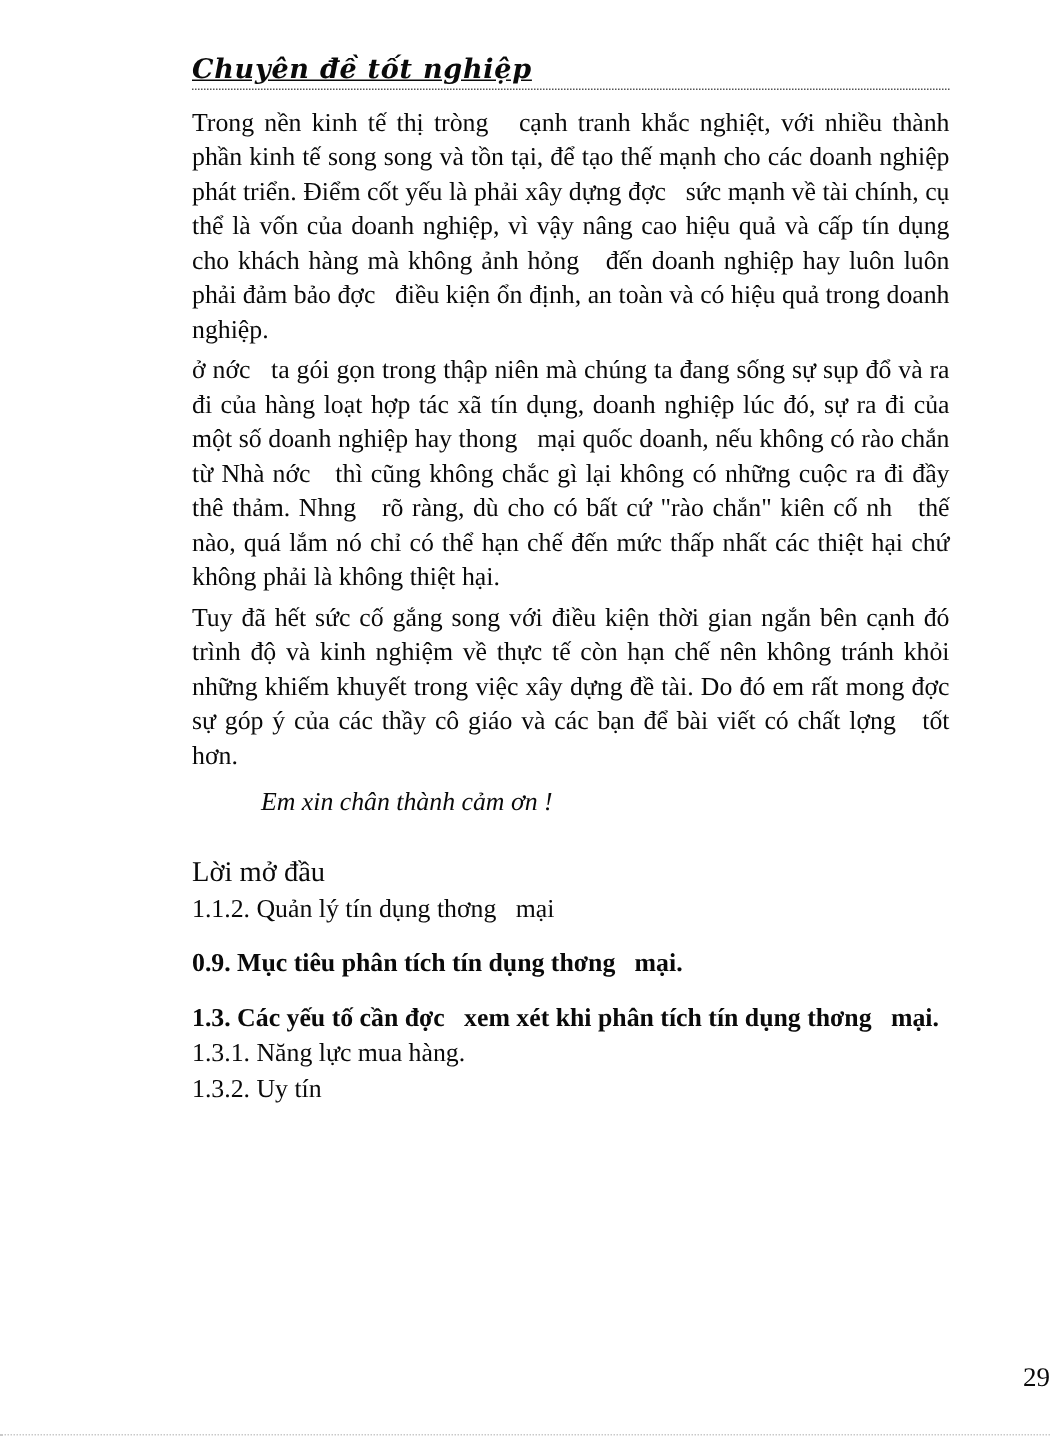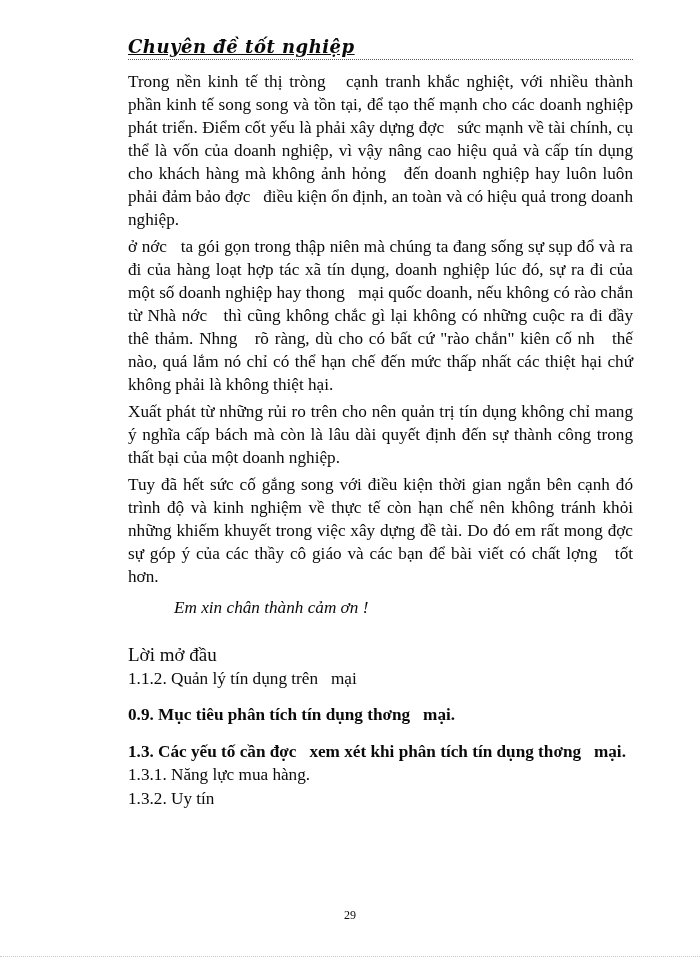--- a/index.html
+++ b/index.html
@@ -74,22 +74,22 @@
     line-height:23.5px;
     white-space:pre-wrap;
   }
   .toc-item.bold { font-weight:bold; }
   .sp-lg { margin-top:18px; }
   .sp-md { margin-top:13px; }
   .footer-pagenum {
     position:absolute;
     left:0; right:0;
     top:908px;
-    text-align:center;
-    font-size:12px;
+    text-align:right;
+    font-size:18px;
   }
   .bottom-rule {
     position:absolute;
     left:0; right:0;
     bottom:3px;
     border-top:1px dotted #c9c9c9;
   }
 </style>
 </head>
 <body>
@@ -97,29 +97,28 @@
 <div class="page">
 
   <div class="header">
     <span class="header-title">Chuyên đề tốt nghiệp</span>
   </div>
 
   <div class="body-text">
 
     <p class="para">Trong nền kinh tế thị tròng   cạnh tranh khắc nghiệt, với nhiều thành phần kinh tế song song và tồn tại, để tạo thế mạnh cho các doanh nghiệp phát triển. Điểm cốt yếu là phải xây dựng đợc   sức mạnh về tài chính, cụ thể là vốn của doanh nghiệp, vì vậy nâng cao hiệu quả và cấp tín dụng cho khách hàng mà không ảnh hỏng   đến doanh nghiệp hay luôn luôn phải đảm bảo đợc   điều kiện ổn định, an toàn và có hiệu quả trong doanh nghiệp.</p>
     <p class="para">ở nớc   ta gói gọn trong thập niên mà chúng ta đang sống sự sụp đổ và ra đi của hàng loạt hợp tác xã tín dụng, doanh nghiệp lúc đó, sự ra đi của một số doanh nghiệp hay thong   mại quốc doanh, nếu không có rào chắn từ Nhà nớc   thì cũng không chắc gì lại không có những cuộc ra đi đầy thê thảm. Nhng   rõ ràng, dù cho có bất cứ "rào chắn" kiên cố nh   thế nào, quá lắm nó chỉ có thể hạn chế đến mức thấp nhất các thiệt hại chứ không phải là không thiệt hại.</p>
-    <p class="para">Xuất phát từ những rủi ro trên cho nên quản trị tín dụng không chỉ mang ý nghĩa cấp bách mà còn là lâu dài quyết định đến sự thành công trong thất bại của một doanh nghiệp.</p>
     <p class="para">Tuy đã hết sức cố gắng song với điều kiện thời gian ngắn bên cạnh đó trình độ và kinh nghiệm về thực tế còn hạn chế nên không tránh khỏi những khiếm khuyết trong việc xây dựng đề tài. Do đó em rất mong đợc   sự góp ý của các thầy cô giáo và các bạn để bài viết có chất lợng   tốt hơn.</p>
 
     <p class="closing">Em xin chân thành cảm ơn !</p>
 
 
     <p class="toc-intro">Lời mở đầu</p>
 
-    <p class="toc-item">1.1.2. Quản lý tín dụng trên   mại</p>
+    <p class="toc-item">1.1.2. Quản lý tín dụng thơng   mại</p>
 
     <p class="toc-item bold sp-md">0.9. Mục tiêu phân tích tín dụng thơng   mại.</p>
 
     <p class="toc-item bold sp-md">1.3. Các yếu tố cần đợc   xem xét khi phân tích tín dụng thơng   mại.</p>
     <p class="toc-item">1.3.1. Năng lực mua hàng.</p>
     <p class="toc-item">1.3.2. Uy tín</p>
 
   </div>
 
   <div class="footer-pagenum">29</div>

